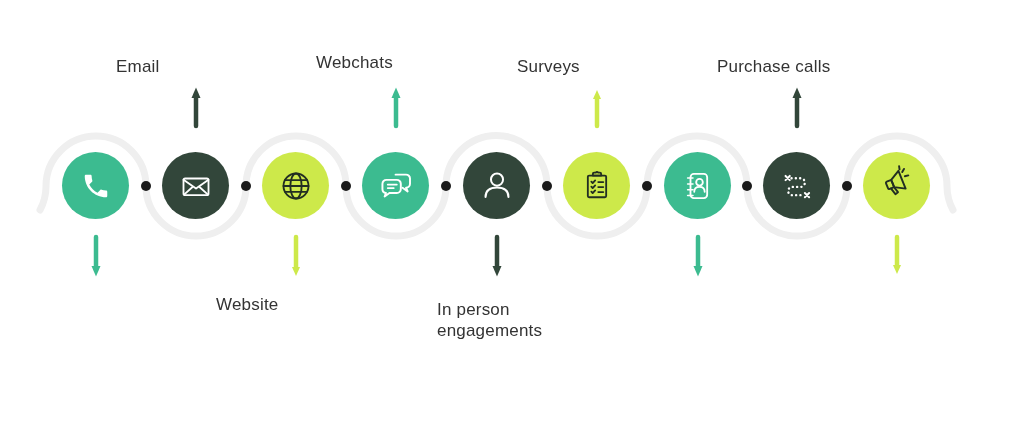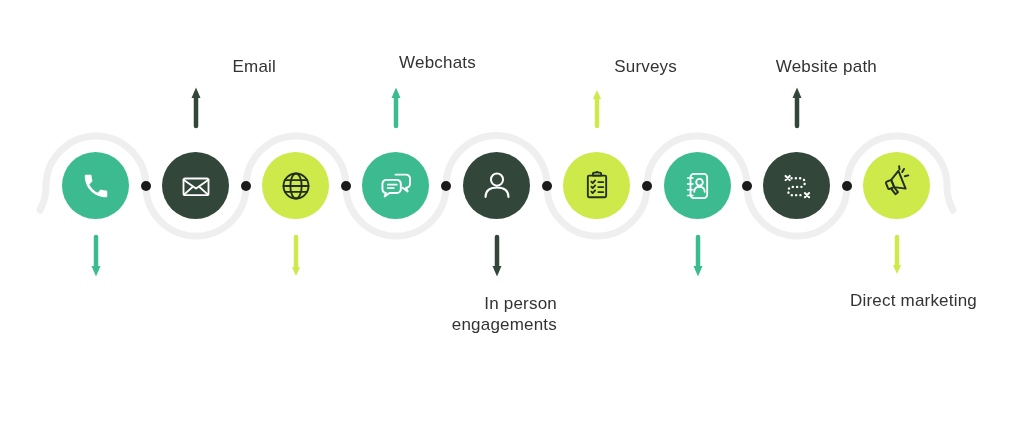--- a/index.html
+++ b/index.html
@@ -17,21 +17,21 @@
   }
   .overlay{position:absolute;left:0;top:0;z-index:0;}
   .circle{
     position:absolute;top:152px;width:67px;height:67px;border-radius:50%;
     display:flex;align-items:center;justify-content:center;z-index:2;
   }
   .c-teal{background:var(--teal);}
   .c-dark{background:var(--dark);}
   .c-lime{background:var(--lime);}
   .label{
-    position:absolute;z-index:3;text-align:right;font-size:17px;font-weight:500;
+    position:absolute;z-index:3;text-align:left;font-size:17px;font-weight:500;
     color:var(--text);line-height:21px;letter-spacing:.2px;
   }
   .arrow-line{stroke-width:4.5;stroke-linecap:round;fill:none;}
   .a-teal .arrow-line{stroke:var(--teal);} .a-teal .arrow-head{fill:var(--teal);}
   .a-dark .arrow-line{stroke:var(--dark);} .a-dark .arrow-head{fill:var(--dark);}
   .a-lime .arrow-line{stroke:var(--lime);} .a-lime .arrow-head{fill:var(--lime);}
   .wave{stroke:var(--wave);stroke-width:7;fill:none;stroke-linecap:round;}
   .dot{fill:#1b1b1b;}
   .w-ic{stroke:#ffffff;fill:none;stroke-width:2.2;stroke-linecap:round;stroke-linejoin:round;}
   .d-ic{stroke:var(--ink);fill:none;stroke-width:2.2;stroke-linecap:round;stroke-linejoin:round;}
@@ -117,41 +117,42 @@
 
   <div class="circle c-lime" style="left:262px">
     <svg width="40" height="40" viewBox="0 0 48 48">
       <g class="d-ic">
         <circle cx="24" cy="24" r="15"></circle>
         <ellipse cx="24" cy="24" rx="6.8" ry="15"></ellipse>
         <path d="M9 24 H39 M10.8 17 H37.2 M10.8 31 H37.2"></path>
       </g>
     </svg>
   </div>
+  <div class="label" style="left:216px;top:294px;width:160px">Website</div>
 
   <div class="circle c-teal" style="left:362px">
     <svg width="42" height="42" viewBox="0 0 48 48">
       <g class="w-ic">
         <path d="M23.5 11 h12 a4.5 4.5 0 0 1 4.5 4.5 v6 a4.5 4.5 0 0 1 -4.5 4.5 l1.8 4.2 -5.8 -4.2"></path>
         <path fill="var(--teal)" d="M13 17 h12 a4.5 4.5 0 0 1 4.5 4.5 v6 a4.5 4.5 0 0 1 -4.5 4.5 h-8.5 l-5.5 4 1.5 -4 a4.5 4.5 0 0 1 -4 -4.5 v-6 a4.5 4.5 0 0 1 4.5 -4.5 z"></path>
         <path d="M14.5 22.5 H25 M14.5 26.5 H21.5" stroke-width="1.9"></path>
       </g>
     </svg>
   </div>
   <div class="label" style="left:316px;top:52px;width:160px">Webchats</div>
 
   <div class="circle c-dark" style="left:463px">
     <svg width="44" height="44" viewBox="0 0 48 48">
       <g class="w-ic" stroke-width="2">
         <circle cx="24" cy="17" r="6.6"></circle>
         <path d="M11.5 36 C11.5 28.5 16.5 25.6 24 25.6 C31.5 25.6 36.5 28.5 36.5 36"></path>
       </g>
     </svg>
   </div>
-  <div class="label" style="left:437px;top:293px;width:120px">In person engagements</div>
+  <div class="label" style="left:437px;top:299px;width:120px">In person engagements</div>
 
   <div class="circle c-lime" style="left:563px">
     <svg width="40" height="40" viewBox="0 0 48 48">
       <g class="d-ic" stroke-width="2">
         <rect x="13" y="11.5" width="22" height="26" rx="1.5"></rect>
         <path d="M19 11.5 v-2 a1.5 1.5 0 0 1 1.5 -1.5 h2 a1.8 1.8 0 0 1 3 0 h2 a1.5 1.5 0 0 1 1.5 1.5 v2 z"></path>
         <path d="M17.2 18.8 l1.6 1.7 l3 -3.2 M17.2 24.8 l1.6 1.7 l3 -3.2 M17.2 30.8 l1.6 1.7 l3 -3.2"></path>
         <path d="M25.5 19.3 H31.5 M25.5 25.3 H31.5 M25.5 31.3 H31.5"></path>
       </g>
     </svg>
@@ -171,27 +172,26 @@
 
   <div class="circle c-dark" style="left:763px">
     <svg width="44" height="44" viewBox="0 0 48 48">
       <g stroke="#ffffff" fill="none" stroke-linecap="round" stroke-linejoin="round">
         <path stroke-width="2.6" stroke-dasharray="0.1 4.6" d="M18 15.5 H28.5 A4.8 4.8 0 0 1 28.5 25 H18 A4.6 4.6 0 0 0 18 34 H30"></path>
         <path stroke-width="2.2" d="M11.5 13 l4.6 4.6 M16.1 13 l-4.6 4.6"></path>
         <path stroke-width="2.2" d="M32.6 31.7 l4.6 4.6 M37.2 31.7 l-4.6 4.6"></path>
       </g>
     </svg>
   </div>
-  <div class="label" style="left:717px;top:56px;width:160px">Website path</div>
+  <div class="label" style="left:717px;top:56px;width:160px">Purchase calls</div>
 
   <div class="circle c-lime" style="left:863px">
     <svg width="42" height="42" viewBox="0 0 48 48">
       <g class="d-ic" stroke-width="2.1" transform="rotate(-22 24 24)">
         <path d="M20.5 15 L32 8.5 V30.5 L20.5 24 Z"></path>
         <rect x="13.5" y="15" width="7" height="9" rx="1.5"></rect>
         <path d="M16.5 24 l2.3 8 l3.6 -1 l-2.1 -7"></path>
         <path d="M35.5 11.5 l3.2 -2.6 M36.5 17 l4 0.6 M33.8 7.5 l0.9 -3.6"></path>
       </g>
     </svg>
   </div>
-  <div class="label" style="left:817px;top:290px;width:160px">Direct marketing</div>
 
 </div>
 
 </body></html>

